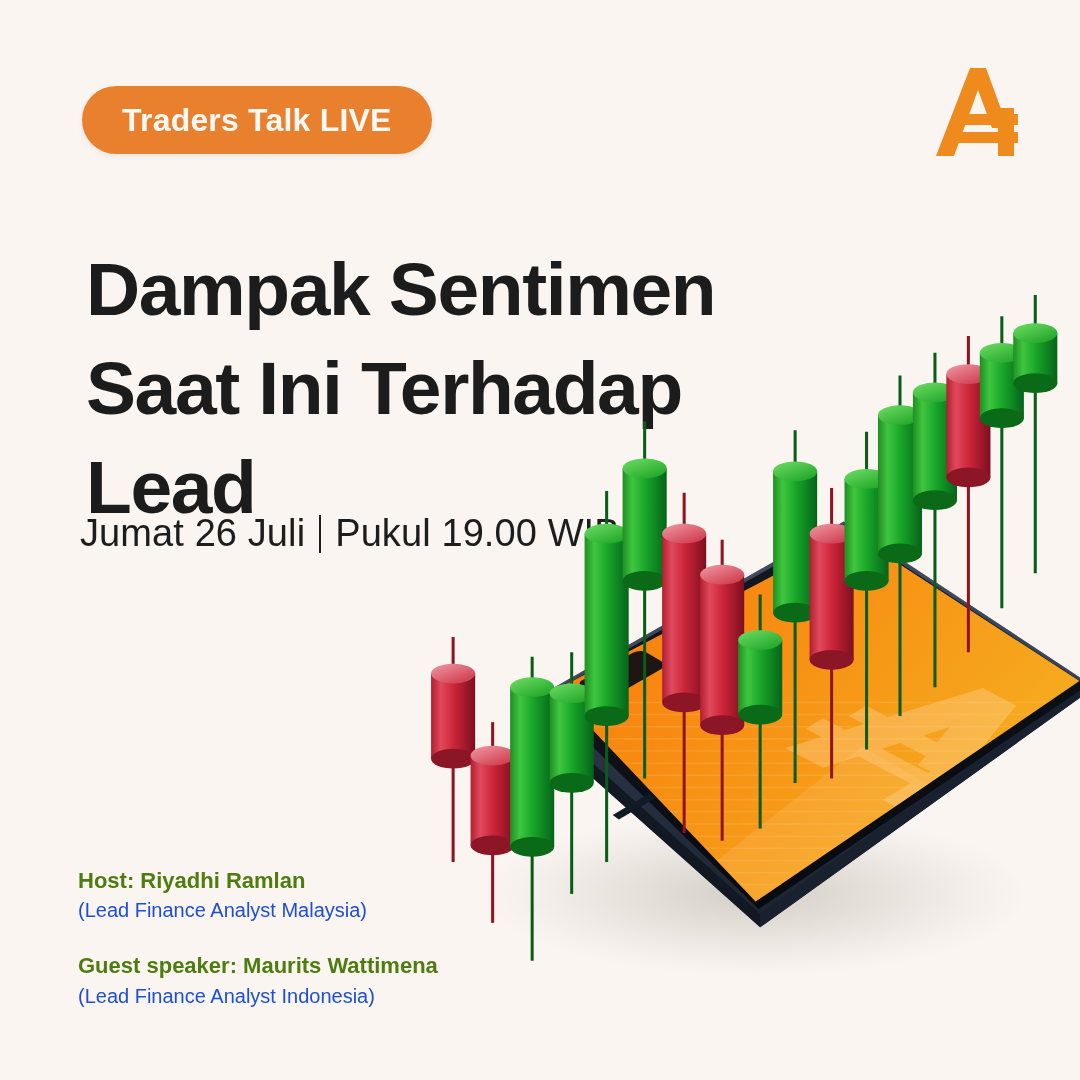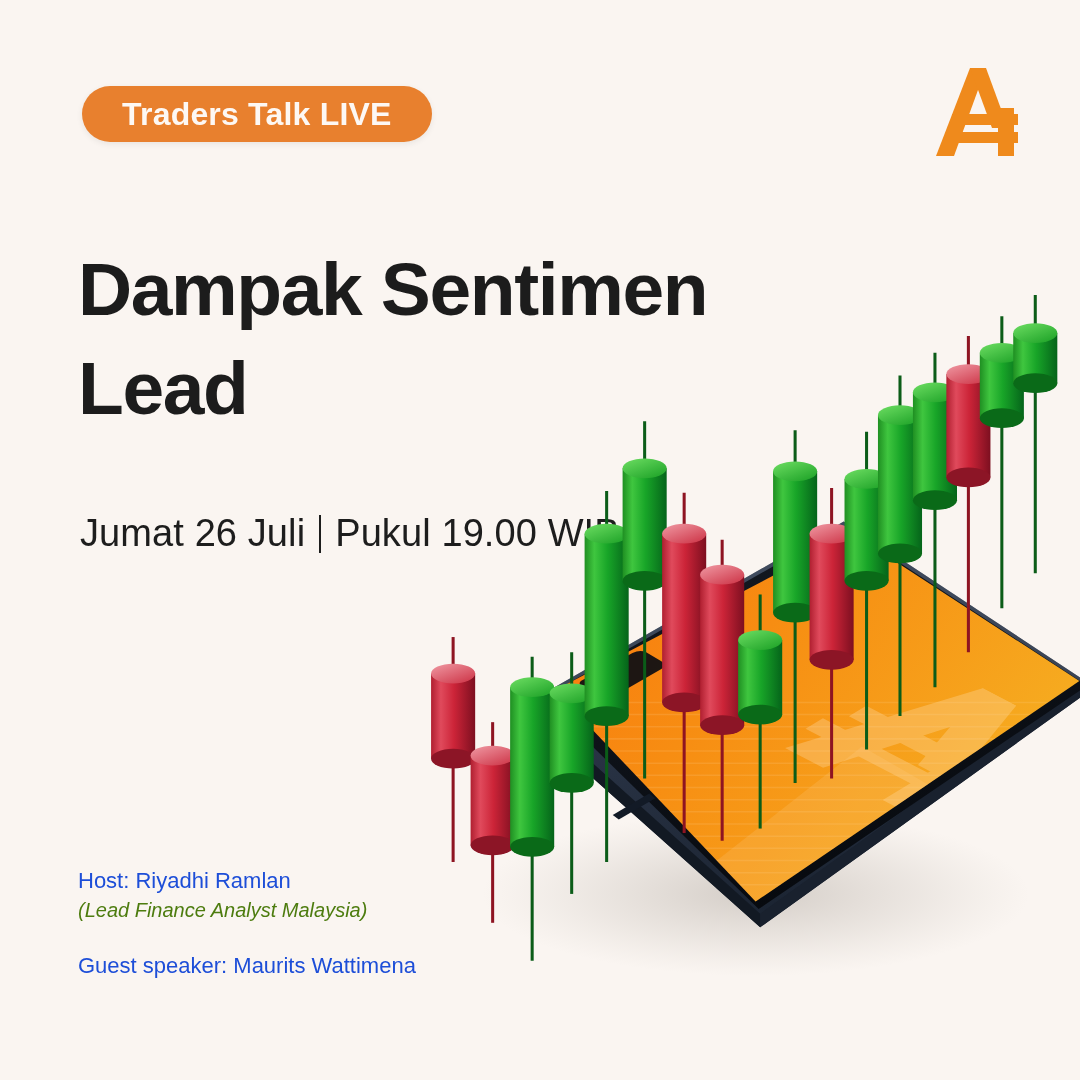--- a/index.html
+++ b/index.html
@@ -16,62 +16,62 @@
   }
 
   
   .brand-logo{
     position:absolute;left:930px;top:64px;width:100px;height:96px;
   }
 
   
   .badge-pill{
     position:absolute;left:82px;top:86px;
-    height:56px;min-width:330px;
+    height:68px;min-width:330px;
     display:flex;align-items:center;justify-content:center;
     padding:0 40px;box-sizing:border-box;
     background:#e8802e;border-radius:40px;
     box-shadow:0 2px 6px rgba(0,0,0,.07);
   }
   .badge-pill .badge-text{
     color:#fdf8f4;font-size:32px;font-weight:bold;
     letter-spacing:.2px;white-space:nowrap;
   }
 
   
   .headline{
     position:absolute;left:78px;top:190px;width:720px;
     color:#1c1c1c;
     font-size:75px;font-weight:bold;
     line-height:1.32;letter-spacing:-1.4px;
   }
-  .headline .hl-line{display:block;white-space:nowrap;}
+  .headline .hl-line{display:block;white-space:nowrap;margin-left:8px;}
 
   
   .date-line{
     position:absolute;left:80px;top:512px;
     color:#1d1d1d;font-size:38px;font-weight:400;
     letter-spacing:.1px;white-space:nowrap;
     display:flex;align-items:center;gap:14px;
   }
   .date-sep{
     display:inline-block;width:2px;height:38px;background:#1d1d1d;
   }
 
   
   .credits{position:absolute;left:78px;top:866px;z-index:6;}
   .credit-block{margin-bottom:26px;}
   .credit-block:last-child{margin-bottom:12px;}
   .credit-name{
-    color:#1d4ed8;font-size:22px;font-weight:normal;
+    color:#4d7c0f;font-size:22px;font-weight:bold;
     letter-spacing:0;line-height:1.38;white-space:nowrap;
   }
   .credit-role{
-    color:#4d7c0f;font-size:20px;font-weight:400;
-    line-height:1.45;white-space:nowrap;font-style:italic;
+    color:#1d4ed8;font-size:20px;font-weight:400;
+    line-height:1.45;white-space:nowrap;
   }
 
   
   .illustration{
     position:absolute;left:330px;top:330px;width:760px;height:760px;
     z-index:2;
   }
   .illustration svg{display:block;width:100%;height:100%;overflow:visible;}
 </style>
 </head>
@@ -95,20 +95,21 @@
       </g>
     </svg>
   </div>
 
   <div class="badge-pill">
     <span class="badge-text">Traders Talk LIVE</span>
   </div>
 
   <h1 class="headline">
     <span class="hl-line">Dampak Sentimen</span>
+    <span class="hl-line">Saat Ini Terhadap</span>
     <span class="hl-line">Lead</span>
   </h1>
 
   <div class="date-line">
     <span>Jumat 26 Juli</span>
     <span class="date-sep" title="|"></span>
     <span>Pukul 19.00 WIB</span>
   </div>
 
   <div class="illustration">
@@ -335,16 +336,17 @@
     </svg>
   </div>
 
   <div class="credits">
     <div class="credit-block">
       <div class="credit-name">Host: Riyadhi Ramlan</div>
       <div class="credit-role">(Lead Finance Analyst Malaysia)</div>
     </div>
     <div class="credit-block">
       <div class="credit-name">Guest speaker: Maurits Wattimena</div>
+      <div class="credit-role">(Lead Finance Analyst Indonesia)</div>
     </div>
   </div>
 
 </div>
 
 </body></html>

